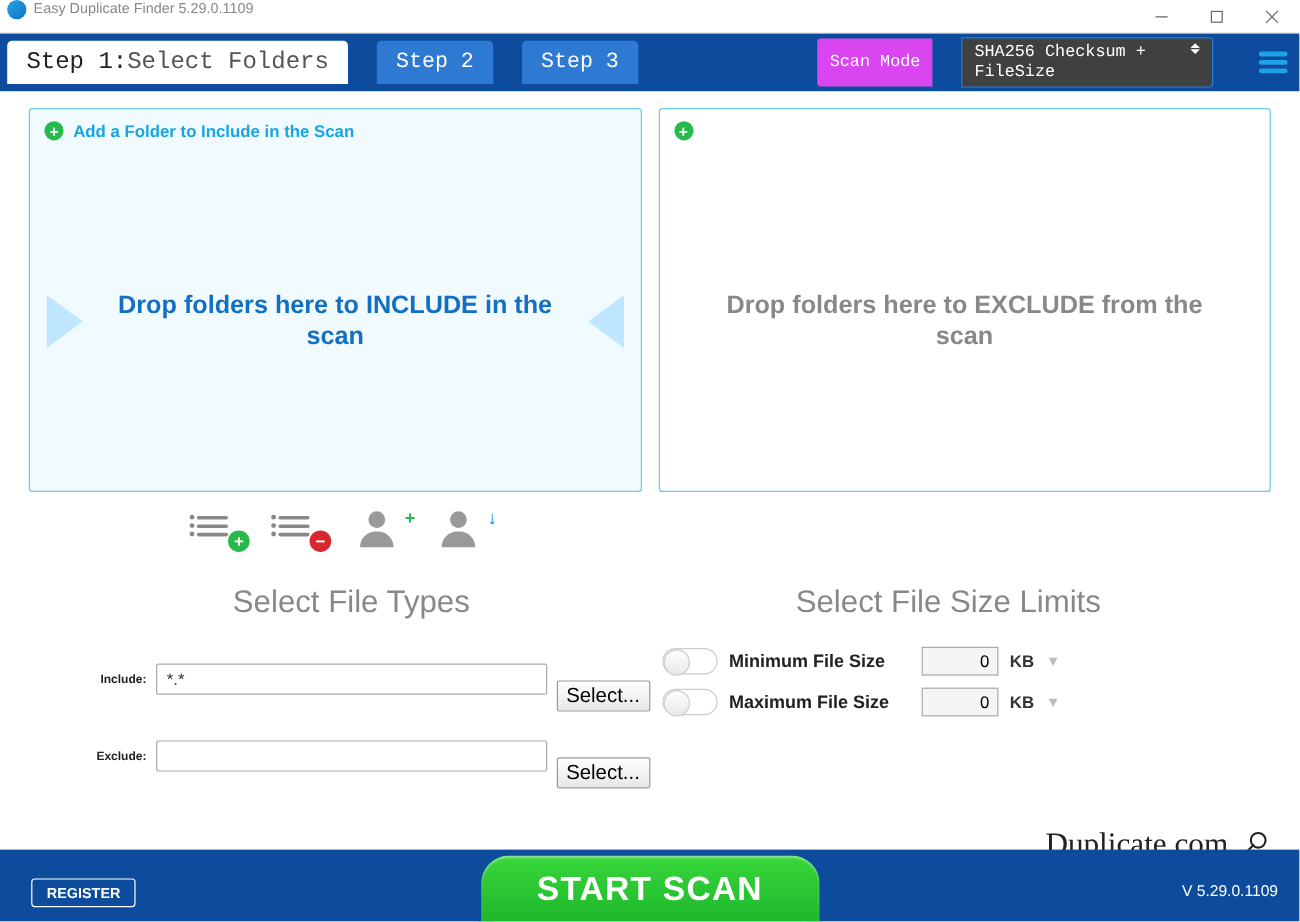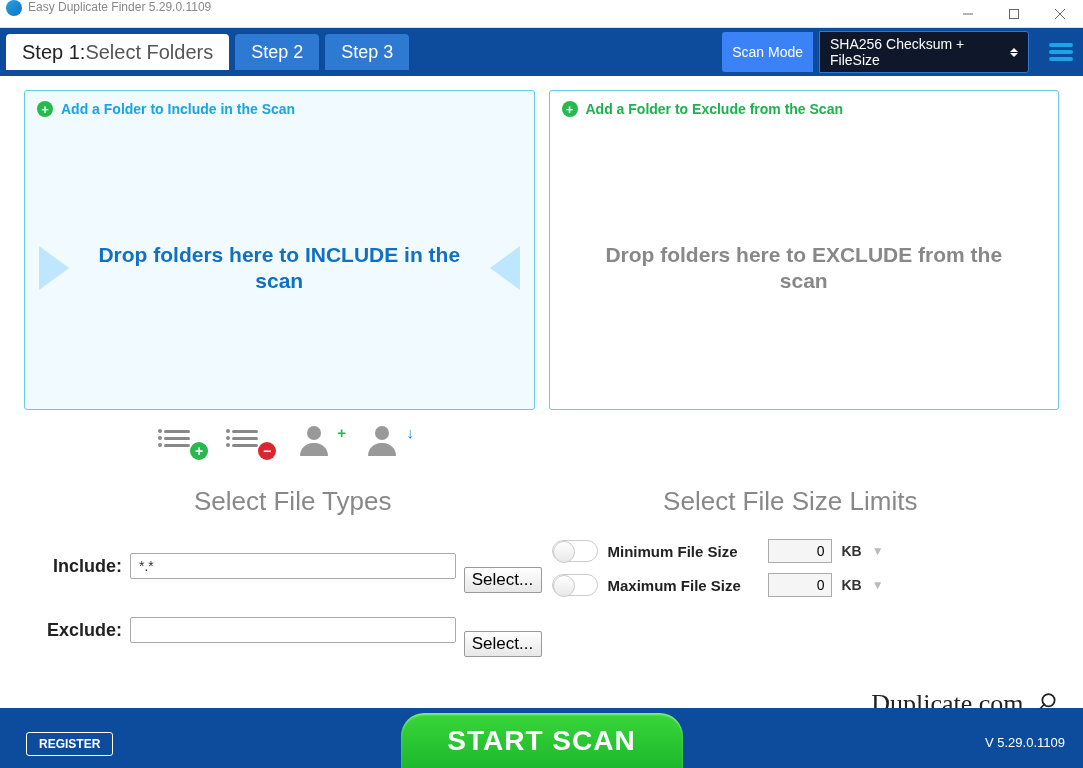--- a/index.html
+++ b/index.html
@@ -6,28 +6,28 @@
   body { font-family: "Segoe UI", Arial, sans-serif; width: 1083px; height: 768px; overflow: hidden; background: #fff; font-size: 14px; position: relative; }
   
   
   .titlebar { height: 28px; background: #fff; border-bottom: 1px solid #e0e0e0; display: flex; align-items: flex-start; padding-left: 6px; }
   .titlebar .app-icon { width: 16px; height: 16px; border-radius: 50%; background: linear-gradient(135deg,#2aa3e0,#0a73c8); margin-right: 6px; }
   .titlebar .title { color: #888; font-size: 12px; flex: 1; }
   .winbtn { width: 46px; height: 28px; display: flex; align-items: center; justify-content: center; color: #666; font-size: 13px; }
   .winbtn svg { width: 12px; height: 12px; stroke: #666; stroke-width: 1; fill: none; }
   
   
-  .header { height: 48px; background: #0d4c9c; display: flex; align-items: center; padding-left: 6px; gap: 6px; }
+  .header { height: 48px; background: #0d4c9c; display: flex; align-items: center; padding-left: 6px; gap: 24px; font-family: Liberation Mono, monospace; }
   .tab { height: 36px; display: flex; align-items: center; padding: 0 16px; border-radius: 4px 4px 0 0; font-size: 20px; }
   .tab.active { background: #fff; color: #222; }
   .tab.active .thin { font-weight: 300; color: #555; }
   .tab.inactive { background: #2e79d1; color: #fff; font-size: 18px; }
   .header-spacer { flex: 1; }
-  .scan-mode-label { background: #3b82f6; color: #fff; padding: 12px 10px; border-radius: 3px 0 0 3px; font-size: 14px; }
-  .scan-mode-select { background: #0f172a; color: #fff; border: 1px solid #2a7ad4; padding: 4px 10px; display: flex; align-items: center; width: 210px; border-radius: 0 3px 3px 0; font-size: 14px; }
+  .scan-mode-label { background: #d946ef; color: #fff; padding: 12px 10px; border-radius: 3px 0 0 3px; font-size: 14px; }
+  .scan-mode-select { background: #404040; color: #fff; border: 1px solid #2a7ad4; padding: 4px 10px; display: flex; align-items: flex-start; width: 210px; border-radius: 0 3px 3px 0; font-size: 14px; }
   .scan-mode-select .arrows { margin-left: auto; display: flex; flex-direction: column; gap: 1px;}
   .scan-mode-select .arrows span { width: 0; height: 0; border-left: 4px solid transparent; border-right: 4px solid transparent; }
   .scan-mode-select .arrows .up { border-bottom: 4px solid #fff; }
   .scan-mode-select .arrows .down { border-top: 4px solid #fff; }
   .hamburger { margin: 0 10px 0 14px; cursor: pointer; }
   .hamburger div { width: 24px; height: 4px; background: #1ea2e8; margin: 3px 0; border-radius: 2px; }
   
   
   .main { padding: 14px 24px 0 24px; }
   .panels { display: flex; gap: 14px; }
@@ -59,21 +59,21 @@
   .person::after  { content:''; position:absolute; bottom:0; left:0; width:28px; height:13px; background:#999; border-radius:13px 13px 0 0;}
   .mini { position:absolute; right:-6px; top:-2px; font-weight:bold; font-size:15px; }
   .mini.plus { color:#27b94b; }
   .mini.dl   { color:#088adb; }
   
   
   .lower { display: flex; margin-top: 30px; padding: 0 20px; }
   .col { flex: 1; }
   .section-title { text-align: center; color: #888; font-size: 26px; margin-bottom: 22px; font-weight: 400;}
   .field-row { display: flex; align-items: center; gap: 8px; margin-bottom: 10px; }
-  .field-label { width: 78px; text-align: right; font-weight: bold; color: #222; font-size: 18px;}
+  .field-label { width: 78px; text-align: right; font-weight: bold; color: #222; font-size: 10px;}
   .field-input { flex: 1; height: 26px; border: 1px solid #aaa; border-radius: 2px; background: #fff; padding: 0 8px; font-size: 14px; color: #333; }
   .select-btn { width: 78px; height: 26px; border: 1px solid #999; background: linear-gradient(#fff,#e7e7e7); border-radius: 2px; font-size: 17px; cursor: pointer; margin-top: 28px;}
   
   .size-row { display:flex; align-items:center; gap:10px; margin-bottom:10px; justify-content:flex-start; padding-left:10px;}
   .switch { width:46px; height:22px; border-radius:11px; background:#fff; border:1px solid #ccc; position:relative; }
   .switch::after{content:'';position:absolute;width:20px;height:20px;border-radius:50%;background:linear-gradient(#fff,#e8e8e8);border:1px solid #ccc;left:0;top:0;}
   .size-label { font-weight:bold; color:#222; width:150px; font-size:15px;}
   .size-input { width:64px; height:24px; border:1px solid #aaa; background:#f5f5f5; text-align:right; padding:0 6px; font-size:14px;}
   .unit { color:#333; font-weight:bold; font-size:14px;}
   .tri { color:#bbb; font-size:12px;}
@@ -144,21 +144,20 @@
       </div>
       <div class="drop-area">
         <div class="arrow left"></div>
         <div class="drop-text include">Drop folders here to INCLUDE in the scan</div>
         <div class="arrow right"></div>
       </div>
     </div>
     <div class="panel exclude">
       <div class="panel-head exclude">
         <span class="plus-circle">+</span>
-        <span>Add a Folder to Exclude from the Scan</span>
       </div>
       <div class="drop-area">
         <div class="drop-text exclude">Drop folders here to EXCLUDE from the scan</div>
       </div>
     </div>
   </div>
 
   <div class="iconbar">
     <div class="iconbtn listicon">
       <div class="lh"></div>

